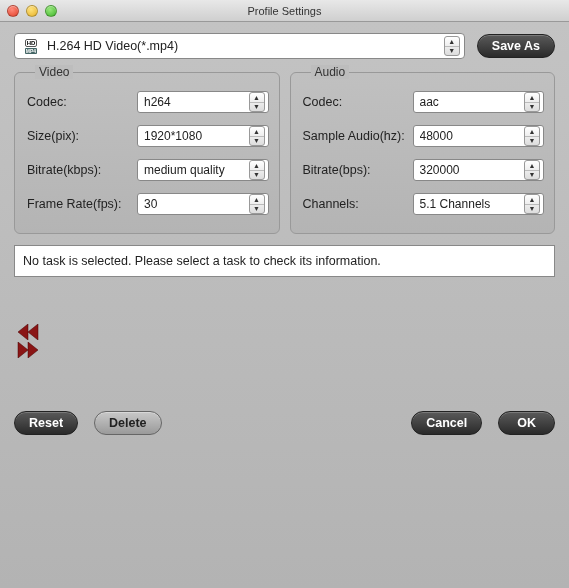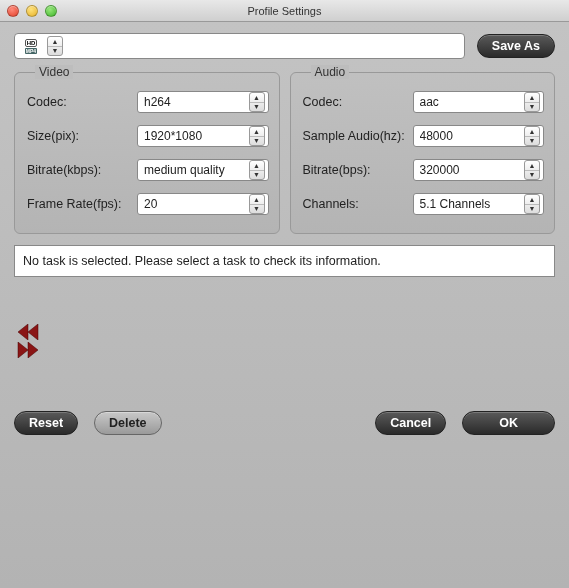--- a/index.html
+++ b/index.html
@@ -59,20 +59,21 @@
 </div>
 
 <div class="content">
 
   <div class="toprow">
     <div class="profile-select">
       <div class="ps-icon">
         <span class="hd">HD</span>
           <span class="mp4">MP4</span>
       </div>
+      <div class="ps-label">H.264 HD Video(*.mp4)</div>
       <div class="stepper">
           <div>▲</div>
           <div>▼</div>
         </div>
     </div>
     <div class="btn btn-dark">Save As</div>
   </div>
 
   <div class="groups">
     <div class="group">
@@ -103,21 +104,21 @@
           <div class="val">medium quality</div>
           <div class="stepper">
               <div>▲</div>
               <div>▼</div>
             </div>
         </div>
       </div>
       <div class="field-row">
         <div class="field-label">Frame Rate(fps):</div>
         <div class="field-input">
-          <div class="val">20</div>
+          <div class="val">30</div>
           <div class="stepper">
               <div>▲</div>
               <div>▼</div>
             </div>
         </div>
       </div>
     </div>
 
     <div class="group">
       <div class="group-title">Audio</div>
@@ -182,16 +183,16 @@
         </svg>
       </div>
     </div>
   </div>
 
   <div class="bottomrow">
     <div class="btn btn-dark">Reset</div>
     <div class="btn btn-light">Delete</div>
     <div class="spacer"></div>
     <div class="btn btn-dark">Cancel</div>
-    <div class="btn btn-dark" style="padding:0 36px">OK</div>
+    <div class="btn btn-dark" style="padding:0 18px">OK</div>
   </div>
 
 </div>
 
 </body></html>

